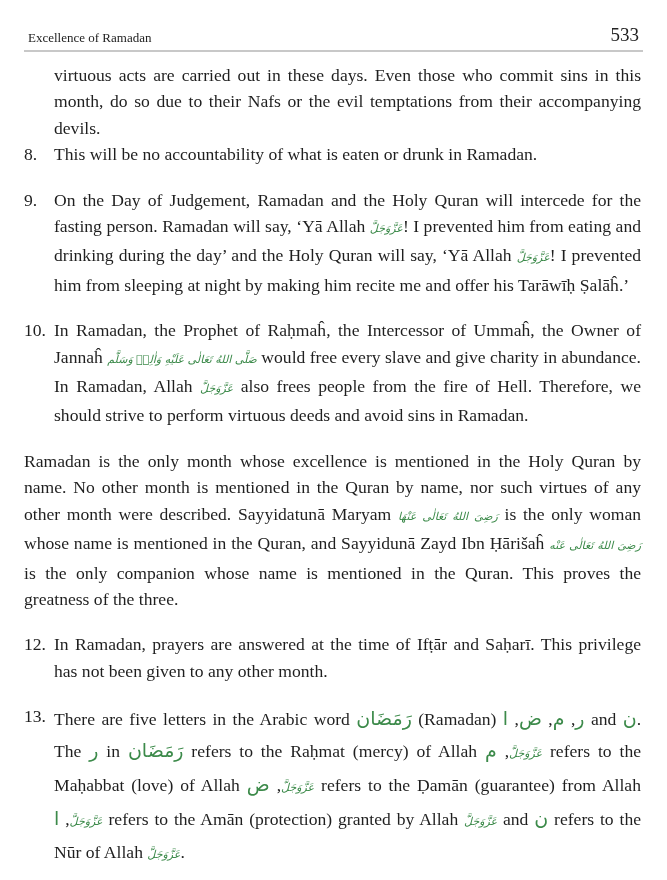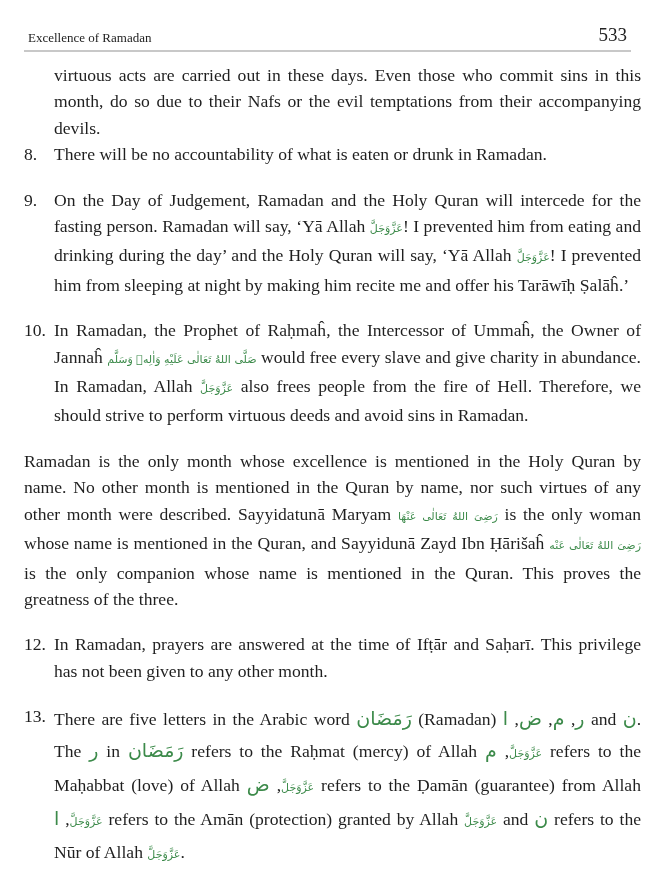--- a/index.html
+++ b/index.html
@@ -1,46 +1,46 @@
 <!DOCTYPE html>
 <html><head>
 <meta charset="utf-8">
 <style>
   html, body { margin: 0; padding: 0; background: #ffffff; }
   body { width: 667px; height: 880px; position: relative; overflow: hidden;
          font-family: "Liberation Serif", "DejaVu Serif", serif; color: #1f1f1f; }
-  .header { position: absolute; left: 24px; right: 36px; top: 22px; height: 28px;
+  .header { position: absolute; left: 24px; right: 24px; top: 22px; height: 28px;
             border-bottom: 2px solid #c8c8c8; }
   .header .title { position: absolute; left: 4px; top: 8px; font-size: 13px; color: #222; }
   .header .pageno { position: absolute; right: 4px; top: 2px; font-size: 19px; color: #222; }
   .content { position: absolute; left: 24px; right: 26px; top: 62px;
              font-size: 17.6px; line-height: 26.4px; text-align: justify; }
   p { margin: 0; }
   .cont { padding-left: 30px; }
   .item { display: flex; margin-bottom: 19px; }
   .item .num { width: 30px; flex: 0 0 30px; }
   .item .body { flex: 1; text-align: justify; }
-  .ar { color: #3c8a4a; font-family: "DejaVu Sans", sans-serif; font-size: 11px; }
+  .ar { color: #3c8a4a; font-family: "DejaVu Sans", sans-serif; font-size: 11px; font-style: italic; }
   .arl { color: #3c8a4a; font-family: "DejaVu Sans", sans-serif; font-size: 19px; }
   .item13 .body { line-height: 31px; }
 </style>
 </head>
 <body>
 
 <div class="header">
   <span class="title">Excellence of Ramadan</span>
   <span class="pageno">533</span>
 </div>
 
 <div class="content">
   <p class="cont">virtuous acts are carried out in these days. Even those who commit sins in this month, do so due to their Nafs or the evil temptations from their accompanying devils.</p>
 
   <div class="item">
     <span class="num">8.</span>
-    <p class="body"><span>There will be no accountability of what is eaten or drunk in Ramadan.</span></p>
+    <p class="body"><span>This will be no accountability of what is eaten or drunk in Ramadan.</span></p>
   </div>
 
   <div class="item">
     <span class="num">9.</span>
     <p class="body"><span>On the Day of Judgement, Ramadan and the Holy Quran will intercede for the fasting person. Ramadan will say, ‘Yā Allah </span><span class="ar">عَزَّوَجَلَّ</span><span>! I prevented him from eating and drinking during the day’ and the Holy Quran will say, ‘Yā Allah </span><span class="ar">عَزَّوَجَلَّ</span><span>! I prevented him from sleeping at night by making him recite me and offer his Tarāwīḥ Ṣalāĥ.’</span></p>
   </div>
 
   <div class="item">
     <span class="num">10.</span>
     <p class="body"><span>In Ramadan, the Prophet of Raḥmaĥ, the Intercessor of Ummaĥ, the Owner of Jannaĥ </span><span class="ar">صَلَّى اللهُ تَعَالٰى عَلَيْهِ وَاٰلِهٖ وَسَلَّم</span><span> would free every slave and give charity in abundance. In Ramadan, Allah </span><span class="ar">عَزَّوَجَلَّ</span><span> also frees people from the fire of Hell. Therefore, we should strive to perform virtuous deeds and avoid sins in Ramadan.</span></p>

